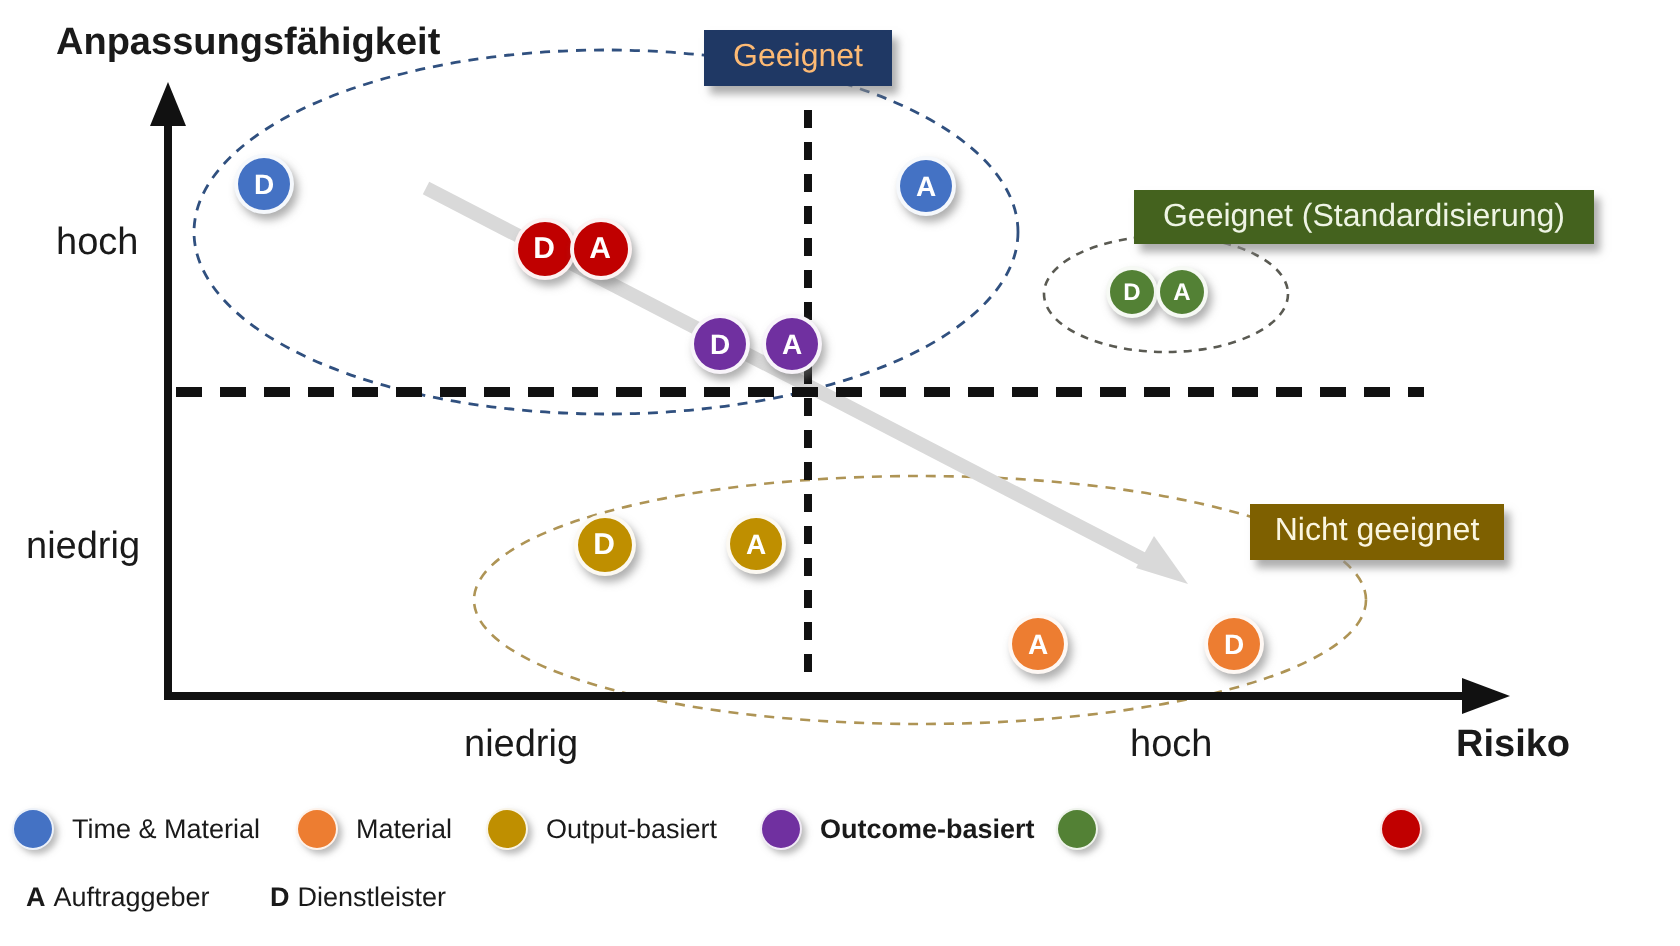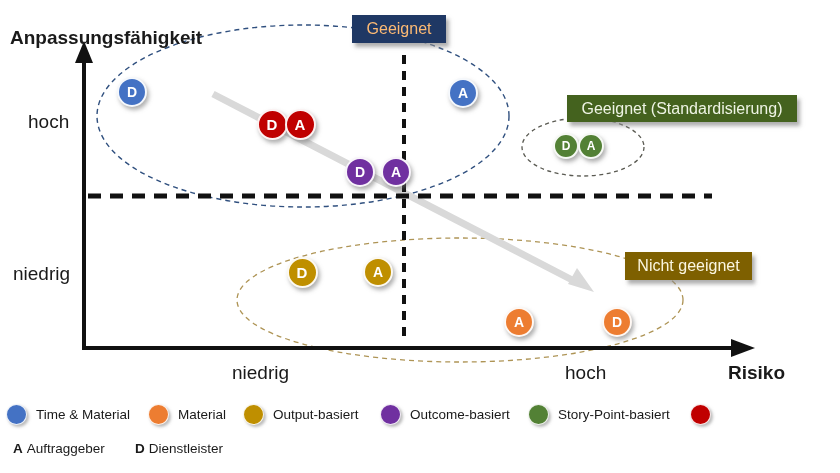--- a/index.html
+++ b/index.html
@@ -64,21 +64,21 @@
 
     <line x1="88" y1="196" x2="712" y2="196" stroke="#111" stroke-width="5" stroke-dasharray="13 9"></line>
     <line x1="404" y1="55" x2="404" y2="342" stroke="#111" stroke-width="4" stroke-dasharray="9 7"></line>
 
     <line x1="84" y1="350" x2="84" y2="56" stroke="#111" stroke-width="4"></line>
     <polygon points="84,41 75,63 93,63" fill="#111"></polygon>
     <line x1="82" y1="348" x2="738" y2="348" stroke="#111" stroke-width="4"></line>
     <polygon points="755,348 731,339 731,357" fill="#111"></polygon>
   </svg>
 
-  <div class="axis-label bold" style="left:10px; top:11px;margin-top:16px;">Anpassungsfähigkeit</div>
+  <div class="axis-label bold" style="left:28px; top:11px;">Anpassungsfähigkeit</div>
   <div class="axis-label" style="left:28px; top:111px;">hoch</div>
   <div class="axis-label" style="left:13px; top:263px;">niedrig</div>
   <div class="axis-label" style="left:232px; top:362px;">niedrig</div>
   <div class="axis-label" style="left:565px; top:362px;">hoch</div>
   <div class="axis-label bold" style="left:728px; top:362px;">Risiko</div>
 
   <div>
       <div class="marker" style="left: 117px; top: 77px; width: 30px; height: 30px; background: rgb(68, 114, 196); font-size: 14px;">D</div>
       <div class="marker" style="left: 448px; top: 78px; width: 30px; height: 30px; background: rgb(68, 114, 196); font-size: 14px;">A</div>
       <div class="marker" style="left: 256.5px; top: 108.5px; width: 31px; height: 31px; background: rgb(192, 0, 0); font-size: 15px;">D</div>
@@ -103,27 +103,26 @@
         <span>Time &amp; Material</span>
       </div>
       <div class="legend-item" style="left: 148px;">
         <span class="legend-dot" style="background: rgb(237, 125, 49);"></span>
         <span>Material</span>
       </div>
       <div class="legend-item" style="left: 243px;">
         <span class="legend-dot" style="background: rgb(191, 143, 0);"></span>
         <span>Output-basiert</span>
       </div>
-      <div class="legend-item" style="left: 380px;">
+      <div class="legend-item" style="left: 380px; font-weight: bold;">
         <span class="legend-dot" style="background: rgb(112, 48, 160);"></span>
         <span>Outcome-basiert</span>
       </div>
       <div class="legend-item" style="left: 528px;">
         <span class="legend-dot" style="background: rgb(83, 129, 53);"></span>
-        <span>Story-Point-basiert</span>
       </div>
       <div class="legend-item" style="left: 690px;">
         <span class="legend-dot" style="background: rgb(192, 0, 0);"></span>
       </div>
     </div>
   <div>
       <div class="role-item" style="left: 13px;"><b>A</b><span>Auftraggeber</span></div>
       <div class="role-item" style="left: 135px;"><b>D</b><span>Dienstleister</span></div>
     </div>
 

